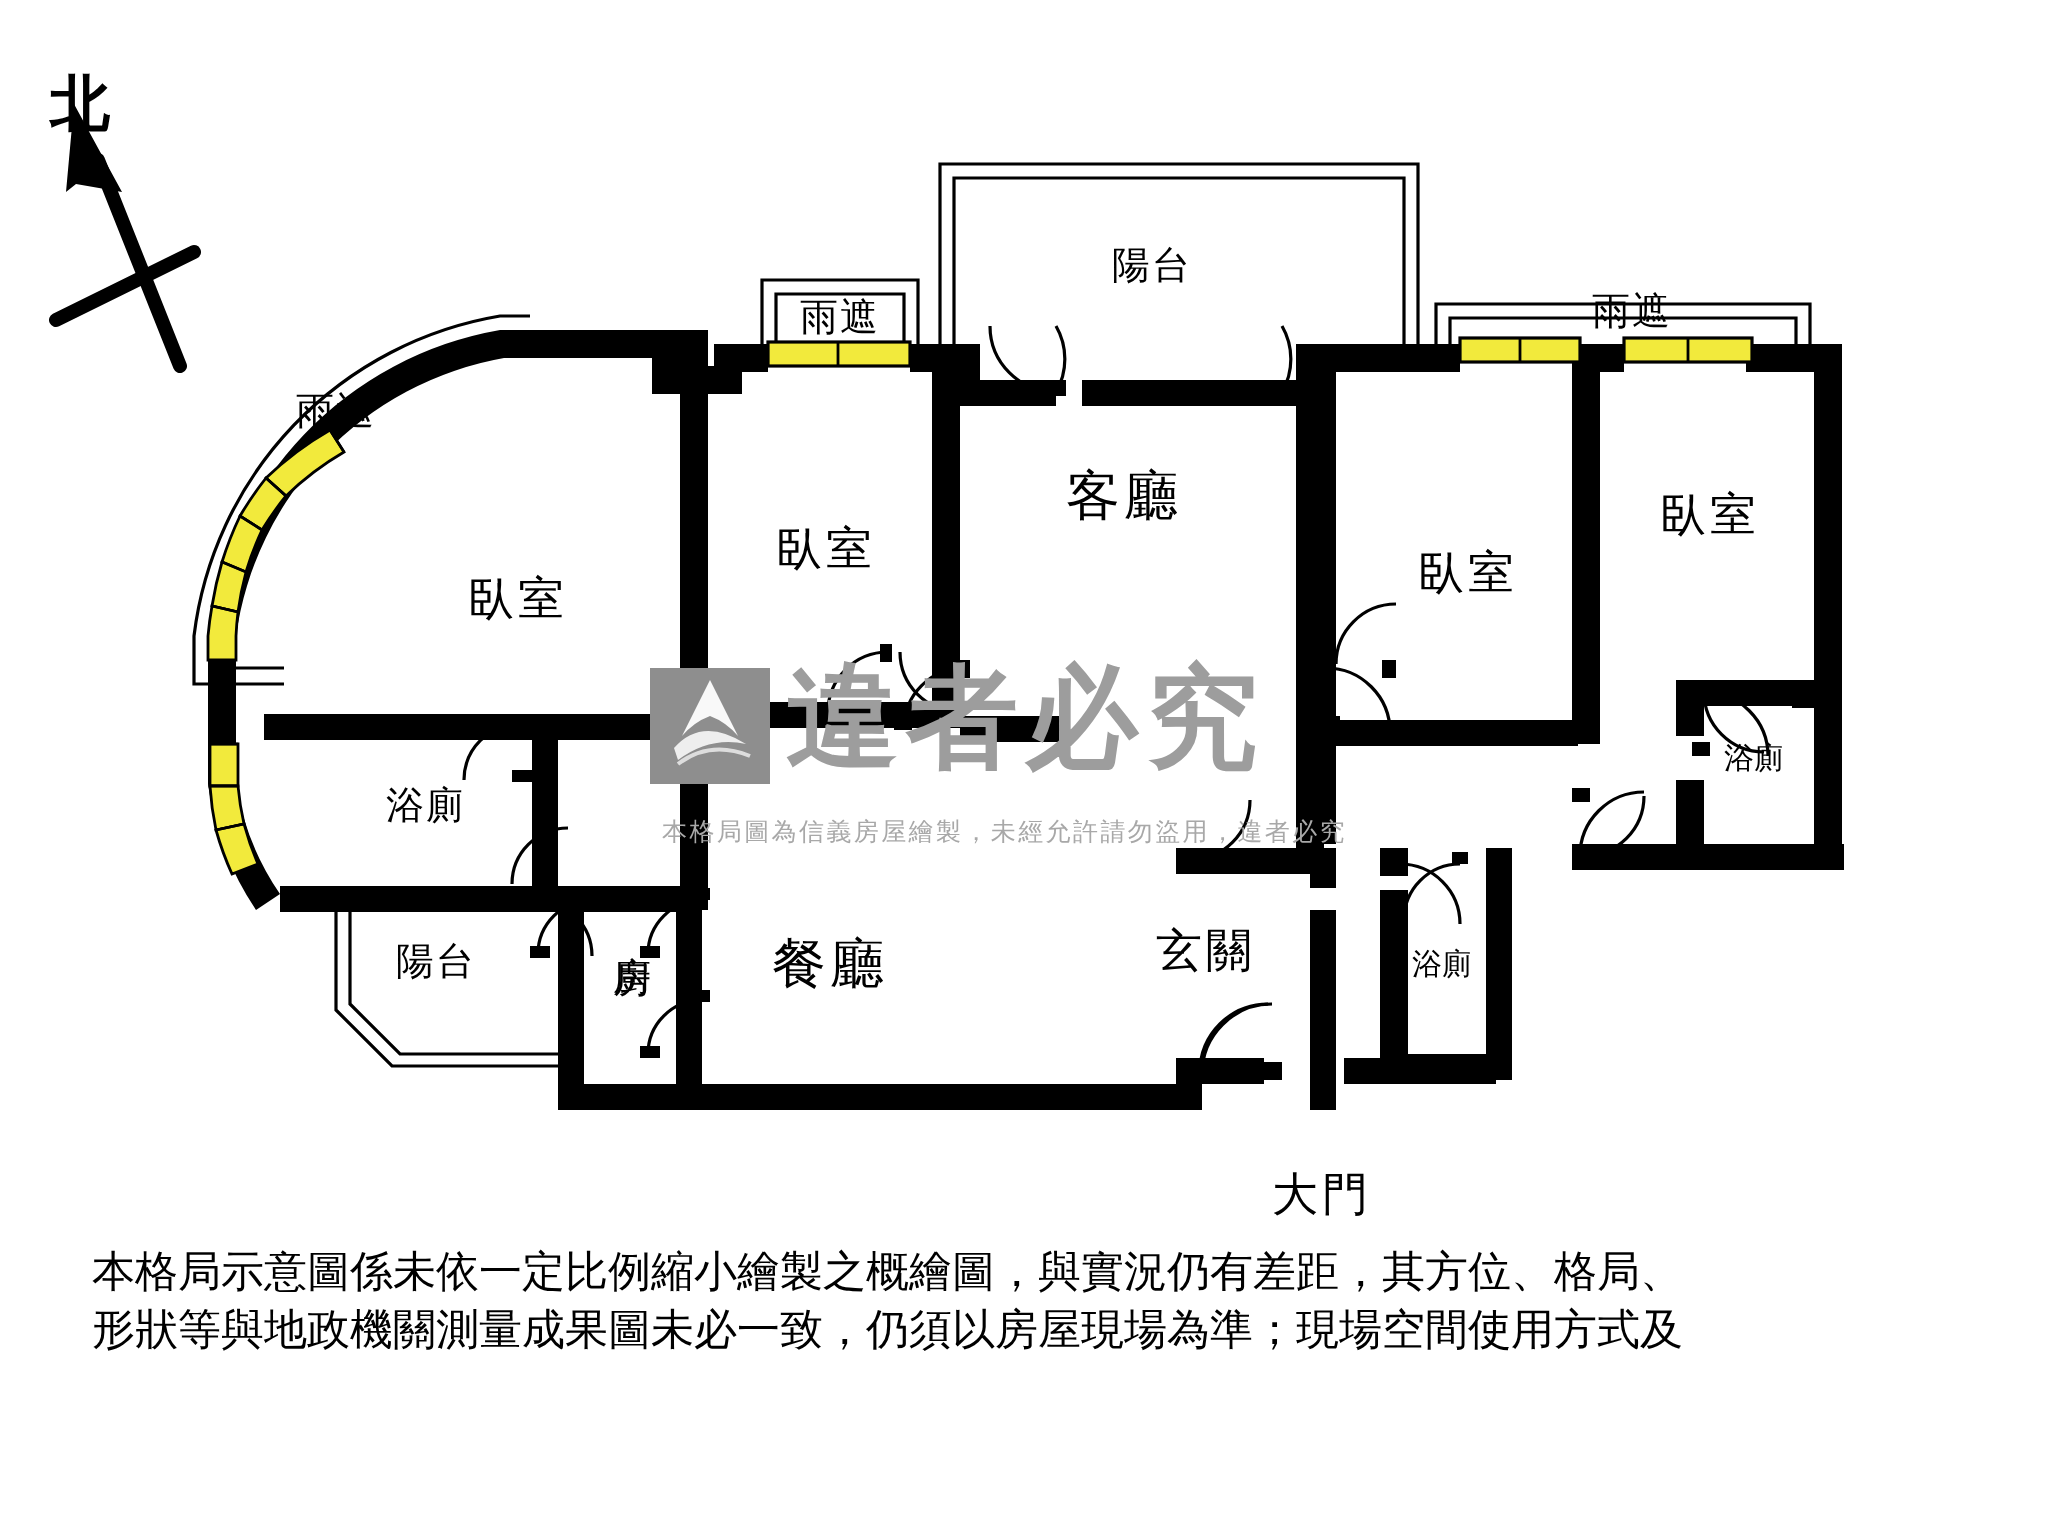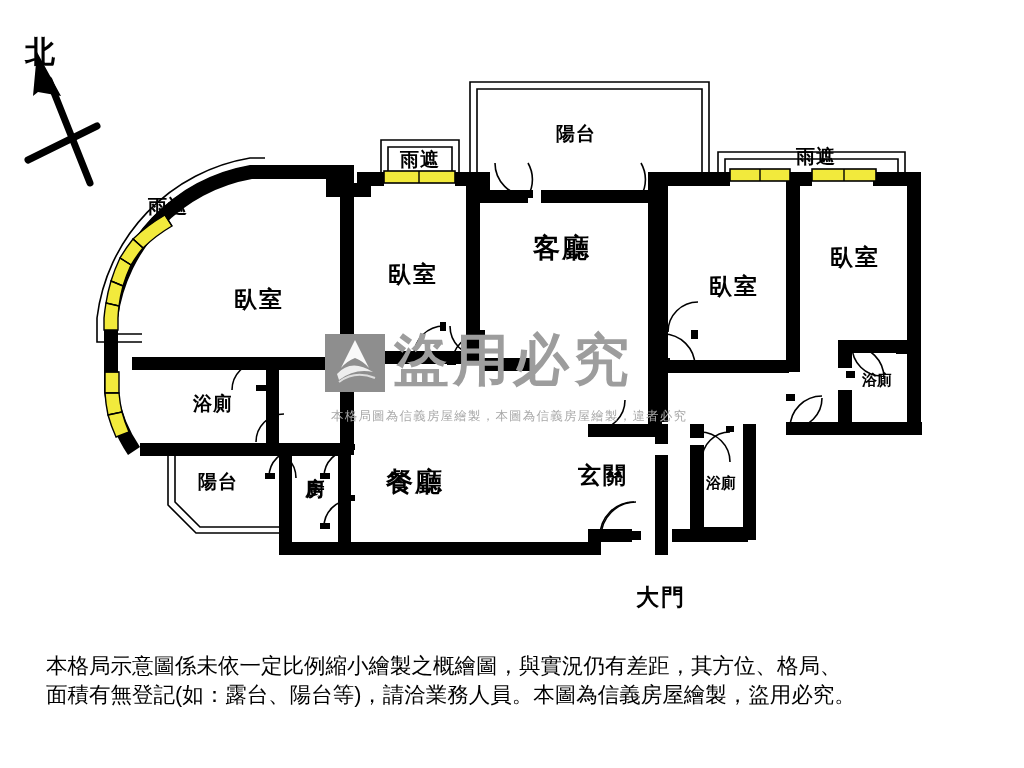--- a/index.html
+++ b/index.html
@@ -29,21 +29,21 @@
     height: 768px;
     display: block;
   }
   .room-label {
     position: absolute;
     font-family: "Liberation Serif", "DejaVu Serif", serif;
     color: #000000;
     white-space: nowrap;
     line-height: 1.0;
     letter-spacing: 1px;
-    font-weight: 700;
+    font-weight: 400;
     text-align: center;
   }
   .lbl-xl { font-size: 27px; letter-spacing: 2px; }
   .lbl-lg { font-size: 23px; letter-spacing: 2px; }
   .lbl-md { font-size: 19px; letter-spacing: 1px; }
   .lbl-sm { font-size: 15px; letter-spacing: 0px; }
   .lbl-vert {
     writing-mode: vertical-rl;
     text-orientation: upright;
     letter-spacing: 1px;
@@ -100,24 +100,23 @@
     white-space: nowrap;
   }
   #disclaimer {
     position: absolute;
     left: 46px;
     top: 624px;
     width: 960px;
     font-size: 21.5px;
     line-height: 1.33;
     color: #000;
-    font-family: Liberation Sans, sans-serif;
+    font-family: Liberation Mono, monospace;
     letter-spacing: 0px;
     text-align: left;
-    margin-top: 28px;
   }
   #disclaimer div { white-space: nowrap; }
 </style>
 </head>
 <body>
 
 <div id="stage">
 
   <svg id="plan" viewBox="0 0 1024 768">
     <defs>
@@ -377,22 +376,22 @@
   <div class="room-label lbl-lg" style="left:636px; top:586px;">大門</div>
 
   <div id="watermark">
     <div id="wm-logo">
       <svg id="wm-logo-glyph" viewBox="0 0 60 58">
         <path d="M30,6 L16,34 Q22,27 30,24 Q38,27 44,34 Z" fill="#ffffff" opacity="0.95"></path>
         <path d="M12,40 Q26,24 48,38 Q30,34 14,46 Z" fill="#ffffff" opacity="0.85"></path>
         <path d="M14,48 Q30,36 50,44" stroke="#ffffff" stroke-width="2" fill="none" opacity="0.7"></path>
       </svg>
     </div>
-    <div id="wm-text">盜用必究</div>
-    <div id="wm-sub">本格局圖為信義房屋繪製，本圖為信義房屋繪製，違者必究</div>
+    <div id="wm-text">違者必究</div>
+    <div id="wm-sub">本格局圖為信義房屋繪製，未經允許請勿盜用，違者必究</div>
   </div>
 
   <div id="disclaimer">
     <div>本格局示意圖係未依一定比例縮小繪製之概繪圖，與實況仍有差距，其方位、格局、</div>
-    <div>面積有無登記(如：露台、陽台等)，請洽業務人員。本圖為信義房屋繪製，盜用必究。</div>
+    <div>形狀等與地政機關測量成果圖未必一致，仍須以房屋現場為準；現場空間使用方式及</div>
   </div>
 
 </div>
 
 </body></html>

